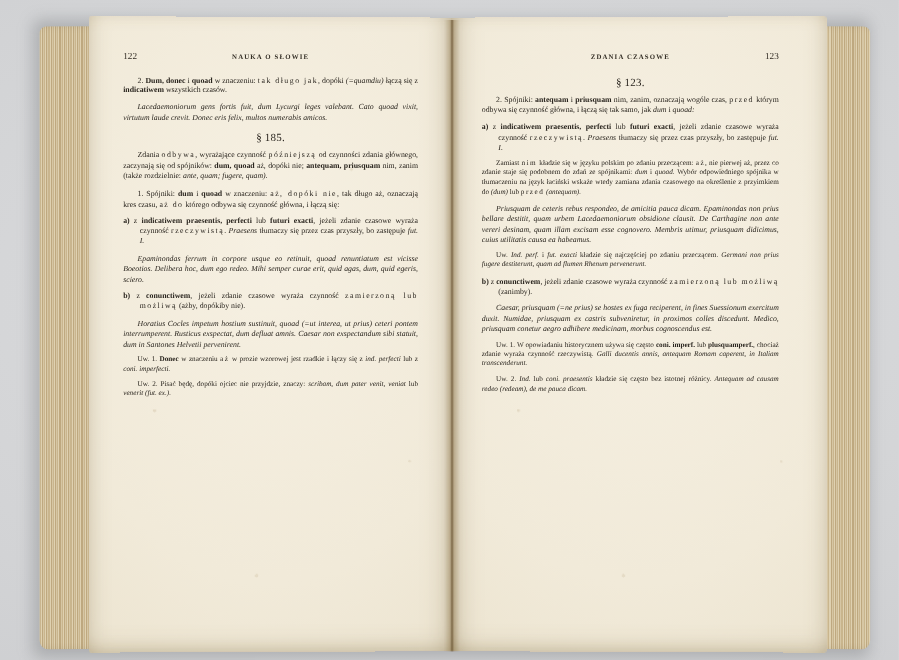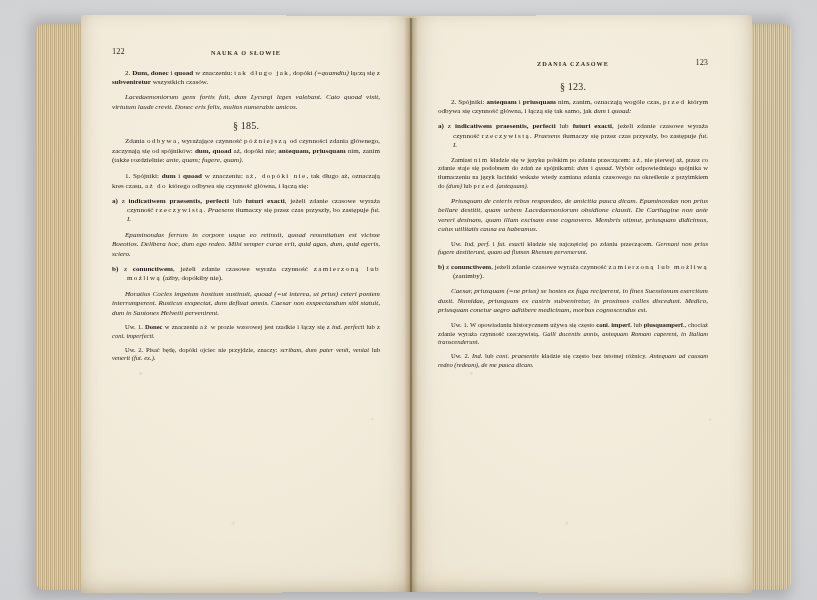--- a/index.html
+++ b/index.html
@@ -97,21 +97,21 @@
   }
   .col{
     position:absolute;
     font-size:7.1px;
     line-height:9.45px;
     text-align:justify;
     text-justify:inter-word;
     -webkit-font-smoothing:antialiased;
   }
   .col-left{left:112px;top:48px;width:268px;}
-  .col-right{left:438px;top:48px;width:270px;margin-top:11px;}
+  .col-right{left:438px;top:48px;width:270px;}
 
   .runhead{
     font-size:6.2px;letter-spacing:1.05px;
     text-align:center;font-weight:700;
     color:#37322b;
     position:absolute;width:100%;left:0;top:0;
   }
   .folio{
     position:absolute;top:-1px;font-size:8.4px;font-weight:400;color:#332e28;
   }
@@ -159,21 +159,21 @@
   <div class="gutter"></div>
 
   <div class="text ink">
 
     <div class="col col-left">
       <div class="headline-wrap">
         <div class="runhead">NAUKA O SŁOWIE</div>
         <div class="folio folio-l">122</div>
       </div>
       <div>
-          <p class="sp">2. <span class="bi">Dum, donec</span> i <span class="bi">quoad</span> w znaczeniu: <span class="sp-out">tak długo jak</span>, dopóki <i>(=quamdiu)</i> łączą się z <span class="bi">subveniretur</span> wszystkich czasów.</p>
+          <p class="sp">2. <span class="bi">Dum, donec</span> i <span class="bi">quoad</span> w znaczeniu: <span class="sp-out">tak długo jak</span>, dopóki <i>(=quamdiu)</i> łączą się z <span class="bi">indicatiwem</span> wszystkich czasów.</p>
           <p class="ex">Lacedaemoniorum gens fortis fuit, dum Lycurgi leges valebant. Cato quoad vixit, virtutum laude crevit. Donec eris felix, multos numerabis amicos.</p>
           <div class="sect">§ 185.</div>
           <p class="sp">Zdania <span class="sp-out">odbywa</span>, wyrażające czynność <span class="sp-out">późniejszą</span> od czynności zdania głównego, zaczynają się od spójników: <span class="bi">dum, quoad</span> aż, dopóki nie; <span class="bi">antequam, priusquam</span> nim, zanim (także rozdzielnie: <i>ante, quam; fugere, quam).</i></p>
           <p class="sp">1. Spójniki: <span class="bi">dum</span> i <span class="bi">quoad</span> w znaczeniu: <span class="sp-out">aż, dopóki nie</span>, tak długo aż, oznaczają kres czasu, <span class="sp-out">aż do</span> którego odbywa się czynność główna, i łączą się:</p>
           <p class="hang"><span class="lead bi">a)</span> z <span class="bi">indicatiwem praesentis, perfecti</span> lub <span class="bi">futuri exacti</span>, jeżeli zdanie czasowe wyraża czynność <span class="sp-out">rzeczywistą</span>. <i>Praesens</i> tłumaczy się przez czas przyszły, bo zastępuje <i>fut. I.</i></p>
           <p class="ex">Epaminondas ferrum in corpore usque eo retinuit, quoad renuntiatum est vicisse Boeotios. Delibera hoc, dum ego redeo. Mihi semper curae erit, quid agas, dum, quid egeris, sciero.</p>
           <p class="hang"><span class="lead bi">b)</span> z <span class="bi">conunctiwem</span>, jeżeli zdanie czasowe wyraża czynność <span class="sp-out">zamierzoną lub możliwą</span> (ażby, dopókiby nie).</p>
           <p class="ex">Horatius Cocles impetum hostium sustinuit, quoad (=ut interea, ut prius) ceteri pontem interrumperent. Rusticus exspectat, dum defluat amnis. Caesar non exspectandum sibi statuit, dum in Santones Helvetii pervenirent.</p>
           <p class="note">Uw. 1. <span class="bi">Donec</span> w znaczeniu <span class="sp-out">aż</span> w prozie wzorowej jest rzadkie i łączy się z <i>ind. perfecti</i> lub z <i>coni. imperfecti.</i></p>
           <p class="note">Uw. 2. Pisać będę, dopóki ojciec nie przyjdzie, znaczy: <i>scribam, dum pater venit, veniat</i> lub <i>venerit (fut. ex.).</i></p>

